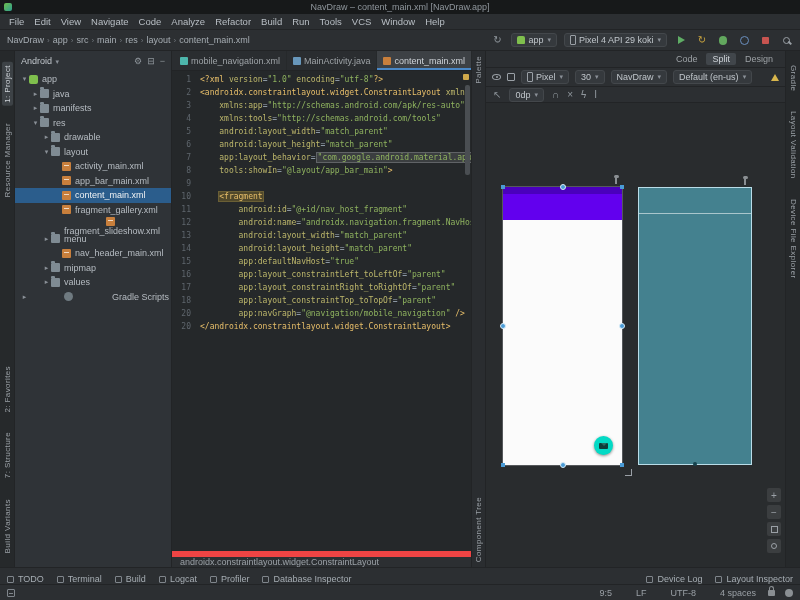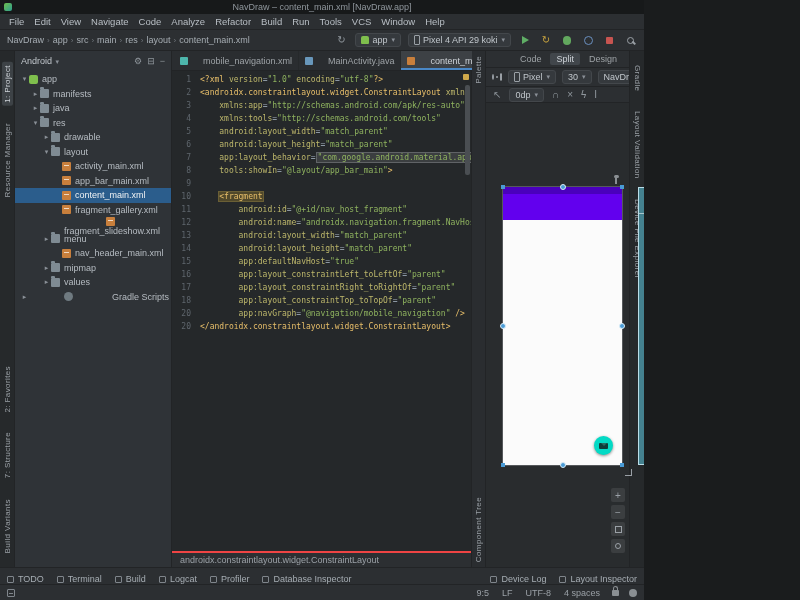--- a/index.html
+++ b/index.html
@@ -1,17 +1,17 @@
 <!DOCTYPE html>
 <html><head>
 <meta charset="utf-8">
 <style>
   *{box-sizing:border-box;margin:0;padding:0}
   html,body{background:#1a1c1d}
-  .app{width:644px;height:600px;display:flex;flex-direction:column;background:#2c2f32;
+  .app{width:800px;height:600px;display:flex;flex-direction:column;background:#2c2f32;
        font-family:"Liberation Sans",sans-serif;font-size:10px;color:#b6bcc2;overflow:hidden;position:relative}
   .spacer{flex:1}
 
   
   .titlebar{height:14px;background:#17191a;display:flex;align-items:center;justify-content:center;
             position:relative;font-size:9px;color:#8f969c;flex:none}
   .as-icon{position:absolute;left:4px;top:3px;width:8px;height:8px;border-radius:2px;
            background:linear-gradient(135deg,#6fbf4e,#2e9e8f)}
   .menubar{height:16px;background:#2c2f32;display:flex;align-items:center;padding:0 4px;
            font-size:9.5px;border-bottom:1px solid #222426;flex:none;color:#b9bfc5}
@@ -61,39 +61,39 @@
   .ic-folder{background:#7f8b93}
   .ic-folder::before{content:'';position:absolute;top:-2px;left:0;width:4px;height:2px;background:#7f8b93;border-radius:1px 1px 0 0}
   .ic-android{background:#7fbf4d;border-radius:2px}
   .ic-xml{background:#c87f3c}
   .ic-xml::after{content:'';position:absolute;left:2px;top:3px;right:2px;height:1px;background:#f0d9c2}
   .ic-gradle{background:#6f7a80;border-radius:50%}
 
   .center{width:300px;flex:none;display:flex;flex-direction:column;border-right:1px solid #222426;min-width:0}
   .tabbar{height:20px;background:#2a2d30;display:flex;align-items:stretch;padding-left:2px;
           border-bottom:1px solid #222426;flex:none}
-  .tab{display:flex;align-items:center;gap:15px;padding:0 6px;font-size:9px;color:#9da2a6;
+  .tab{display:flex;align-items:center;gap:3px;padding:0 6px;font-size:9px;color:#9da2a6;
        border-right:1px solid #26292b;white-space:nowrap;cursor:default}
   .tab.active{background:#3d4145;color:#ced3d8;box-shadow:inset 0 -2px 0 #4a88c7}
   .tab-ic{width:8px;height:8px;border-radius:1px;flex:none}
 
   .editor{flex:1;background:#25282a;position:relative;overflow:hidden;padding-top:2px;min-height:0}
   .cline{display:flex;height:13px;line-height:13px;font-family:"DejaVu Sans Mono",monospace;
          font-size:8px;white-space:pre}
   .gut{width:19px;text-align:right;color:#5f666d;flex:none;margin-right:9px}
   .ctext{overflow:hidden;flex:1;white-space:pre}
   .tk-g{color:#e8bf6a}
   .tk-a{color:#bdb76b}
   .tk-v{color:#8fb35f}
   .tk-p{color:#a9b7c6}
   .tk-h{color:#e8bf6a;background:#50482b;outline:1px solid #6a5f35}
   .tk-f{color:#8fb35f;background:#3b3e40;border:1px solid #606366;padding:0 1px}
   .insp-marker{position:absolute;right:2px;top:3px;width:6px;height:6px;background:#d0a94b;border-radius:1px}
   .scroll-thumb{position:absolute;right:1px;top:14px;width:5px;height:90px;background:#4a4e52;border-radius:2px}
-  .ed-breadcrumb{height:16px;background:#2c2f32;border-top:2px solid #ef4444;display:flex;
+  .ed-breadcrumb{height:16px;background:#2c2f32;border-top:6px solid #ef4444;display:flex;
                  align-items:center;padding:0 8px;font-size:9px;color:#9aa0a6;flex:none}
 
   .palette-stripe{width:14px;background:#2a2d30;border-right:1px solid #222426;display:flex;
                   flex-direction:column;align-items:center;padding:5px 0;font-size:8px;color:#9aa0a6;flex:none}
   .vlabel{writing-mode:vertical-rl;transform:rotate(180deg);letter-spacing:.4px;white-space:nowrap;cursor:default}
 
   .design{flex:1;display:flex;flex-direction:column;min-width:0;background:#2a2d2f}
   .dheader{height:17px;display:flex;align-items:center;justify-content:flex-end;gap:3px;padding:0 6px;
            background:#2c2f32;border-bottom:1px solid #222426;font-size:9px;flex:none}
   .vmode{padding:1px 6px;border-radius:2px;color:#9da2a6;cursor:default}
@@ -141,21 +141,21 @@
   .twbar{height:17px;background:#2c2f32;border-top:1px solid #222426;display:flex;align-items:flex-end;
          padding:0 7px;font-size:9px;color:#a6adb3;flex:none}
   .tw-btn{display:inline-flex;align-items:center;gap:4px;margin-right:13px;cursor:default;white-space:nowrap}
   .tw-right{margin-left:auto;display:flex}
   .tw-right .tw-btn{margin-right:0;margin-left:13px}
   .wicon{width:7px;height:7px;border:1px solid #7f858b;border-radius:1px;flex:none}
   .statusbar{height:16px;background:#2c2f32;border-top:1px solid #222426;display:flex;align-items:center;
              padding:0 7px;font-size:9px;color:#9aa0a6;flex:none}
   .sb-grid{width:8px;height:8px;border:1px solid #7f858b;border-radius:1px;position:relative}
   .sb-grid::after{content:'';position:absolute;left:1px;top:3px;right:1px;height:1px;background:#7f858b}
-  .st-item{margin-left:13px;white-space:nowrap}
+  .st-item{margin-left:24px;white-space:nowrap}
   .sb-lock{width:7px;height:6px;background:#8a8f93;border-radius:1px;position:relative;margin-left:12px}
   .sb-lock::before{content:'';position:absolute;top:-4px;left:1px;width:3px;height:4px;
                    border:1px solid #8a8f93;border-bottom:none;border-radius:3px 3px 0 0}
   .sb-hector{width:8px;height:8px;border-radius:50%;background:#8a8f93;margin-left:10px}
 </style>
 </head>
 <body>
 
 <div class="app">
 
@@ -259,26 +259,26 @@
       </div>
       <div class="tree" id="tree">
           <div class="trow" style="padding-left: 5px;">
             <span class="chev">▾</span>
             <span class="ic ic-android"></span>
             <span>app</span>
           </div>
           <div class="trow" style="padding-left: 16px;">
             <span class="chev">▸</span>
             <span class="ic ic-folder"></span>
+            <span>java</span>
+          </div>
+          <div class="trow" style="padding-left: 16px;">
+            <span class="chev">▸</span>
+            <span class="ic ic-folder"></span>
             <span>manifests</span>
-          </div>
-          <div class="trow" style="padding-left: 16px;">
-            <span class="chev">▸</span>
-            <span class="ic ic-folder"></span>
-            <span>java</span>
           </div>
           <div class="trow" style="padding-left: 16px;">
             <span class="chev">▾</span>
             <span class="ic ic-folder"></span>
             <span>res</span>
           </div>
           <div class="trow" style="padding-left: 27px;">
             <span class="chev">▸</span>
             <span class="ic ic-folder"></span>
             <span>drawable</span>

